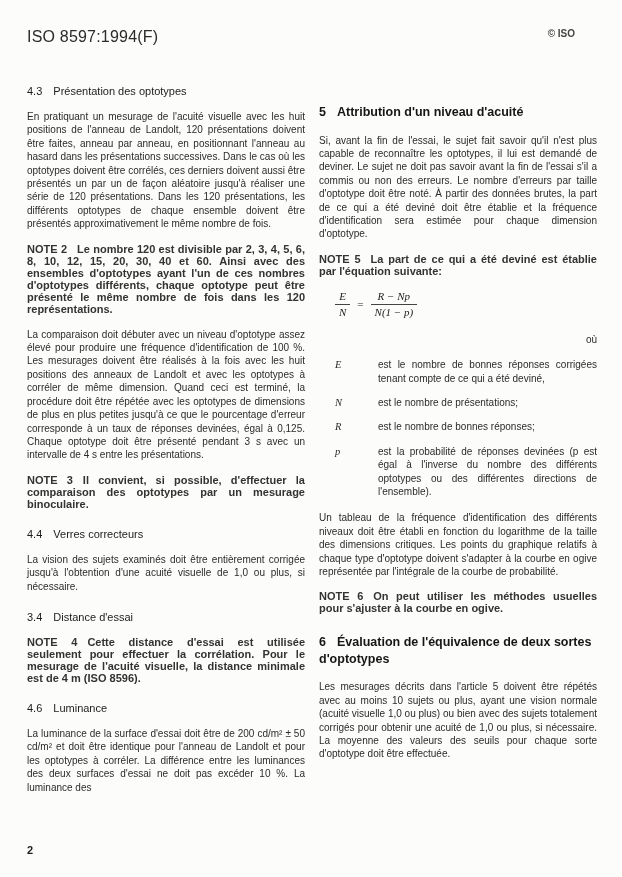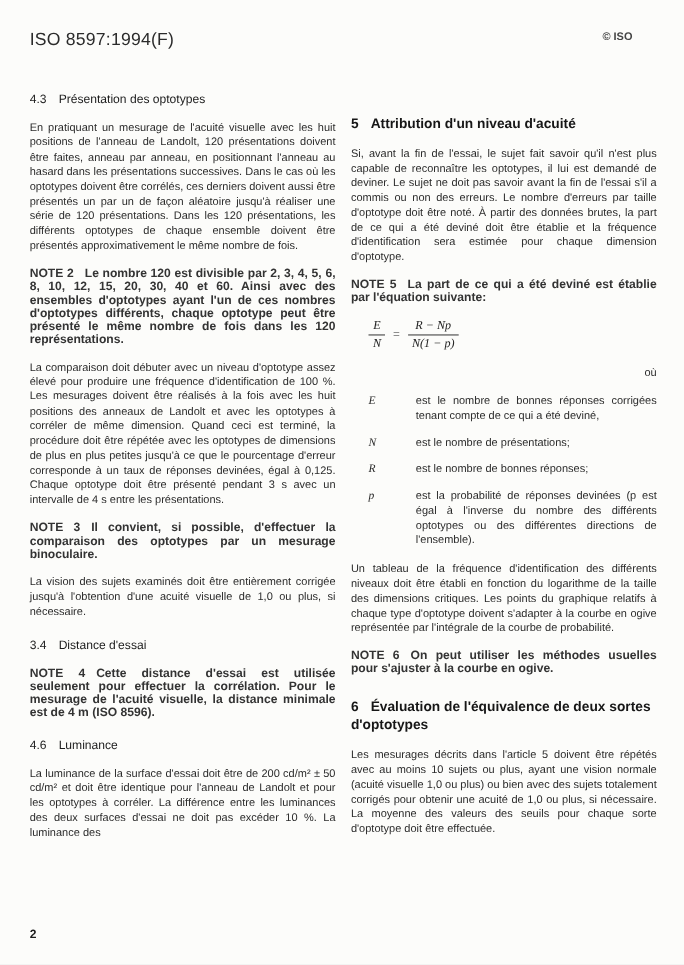--- a/index.html
+++ b/index.html
@@ -79,20 +79,23 @@
         <span class="num">4.3</span><span>Présentation des optotypes</span>
       </div>
       <p>En pratiquant un mesurage de l'acuité visuelle avec les huit positions de l'anneau de Landolt, 120 présentations doivent être faites, anneau par anneau, en positionnant l'anneau au hasard dans les présentations successives. Dans le cas où les optotypes doivent être corrélés, ces derniers doivent aussi être présentés un par un de façon aléatoire jusqu'à réaliser une série de 120 présentations. Dans les 120 présentations, les différents optotypes de chaque ensemble doivent être présentés approximativement le même nombre de fois.</p>
       <div class="note">
         <span class="nlabel">NOTE 2</span><span>Le nombre 120 est divisible par 2, 3, 4, 5, 6, 8, 10, 12, 15, 20, 30, 40 et 60. Ainsi avec des ensembles d'optotypes ayant l'un de ces nombres d'optotypes différents, chaque optotype peut être présenté le même nombre de fois dans les 120 représentations.</span>
       </div>
       <p>La comparaison doit débuter avec un niveau d'optotype assez élevé pour produire une fréquence d'identification de 100 %. Les mesurages doivent être réalisés à la fois avec les huit positions des anneaux de Landolt et avec les optotypes à corréler de même dimension. Quand ceci est terminé, la procédure doit être répétée avec les optotypes de dimensions de plus en plus petites jusqu'à ce que le pourcentage d'erreur corresponde à un taux de réponses devinées, égal à 0,125. Chaque optotype doit être présenté pendant 3 s avec un intervalle de 4 s entre les présentations.</p>
       <div class="note">
         <span class="nlabel">NOTE 3</span><span>Il convient, si possible, d'effectuer la comparaison des optotypes par un mesurage binoculaire.</span>
       </div>
+      <div class="h-sub">
+        <span class="num">4.4</span><span>Verres correcteurs</span>
+      </div>
       <p>La vision des sujets examinés doit être entièrement corrigée jusqu'à l'obtention d'une acuité visuelle de 1,0 ou plus, si nécessaire.</p>
       <div class="h-sub">
         <span class="num">3.4</span><span>Distance d'essai</span>
       </div>
       <div class="note">
         <span class="nlabel">NOTE 4</span><span>Cette distance d'essai est utilisée seulement pour effectuer la corrélation. Pour le mesurage de l'acuité visuelle, la distance minimale est de 4 m (ISO 8596).</span>
       </div>
       <div class="h-sub">
         <span class="num">4.6</span><span>Luminance</span>
       </div>

